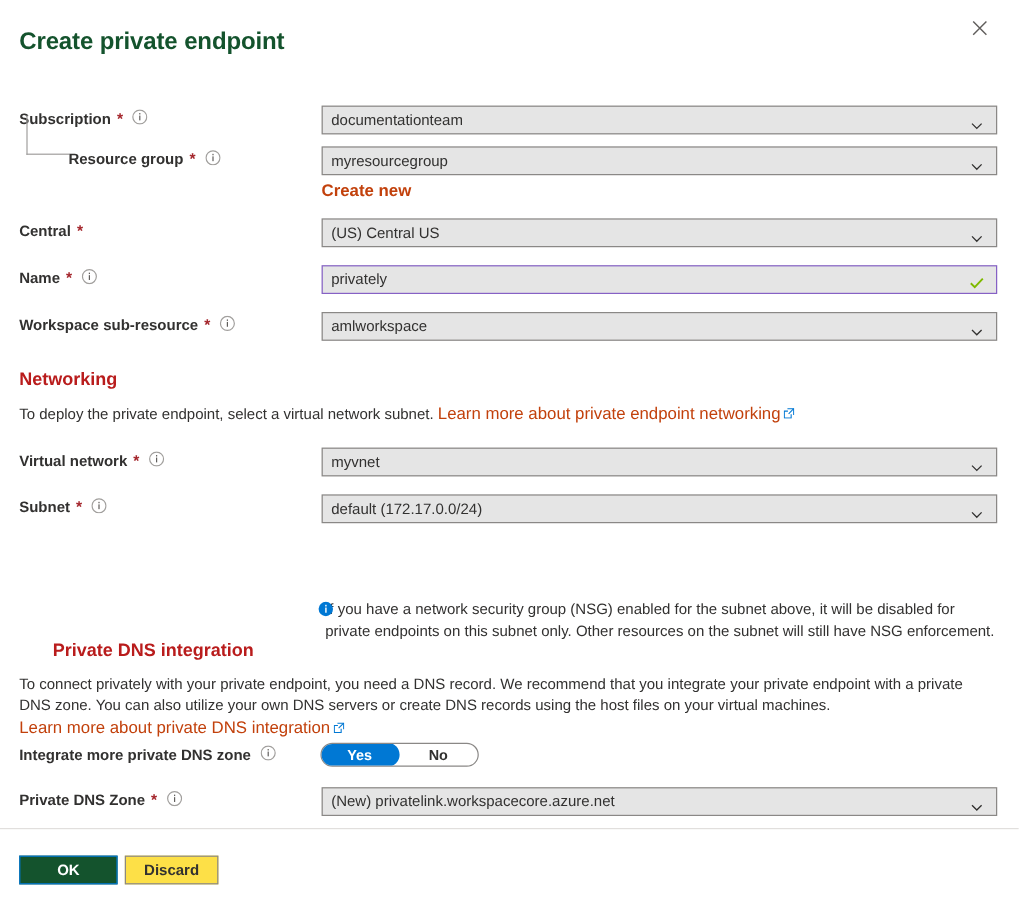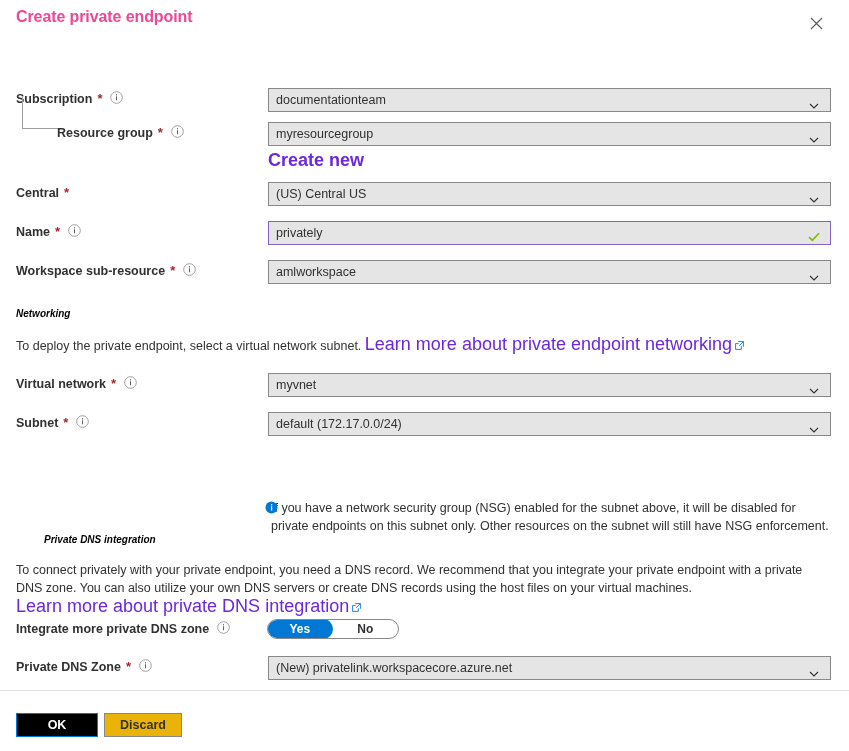--- a/index.html
+++ b/index.html
@@ -18,25 +18,25 @@
   }
 
   
   .blade-header {
     position: absolute;
     left: 0; top: 0;
     width: 849px; height: 58px;
   }
   .blade-title {
     position: absolute;
-    left: 16px; top: 8px;
-    font-size: 16px;
+    left: 16px; top: 24px;
+    font-size: 20px;
     font-weight: 600;
     letter-spacing: -0.1px;
-    color: #ec4899;
+    color: #14532d;
     white-space: nowrap;
   }
   .close-btn {
     position: absolute;
     left: 802px; top: 9px;
     width: 28px; height: 28px;
     display: flex;
     align-items: center;
     justify-content: center;
     background: none;
@@ -126,41 +126,40 @@
     position: absolute;
     width: 10px; height: 10px;
     pointer-events: none;
   }
   .checkmark {
     position: absolute;
     width: 12px; height: 12px;
     pointer-events: none;
   }
   .link {
-    color: #6d28d9;
-    font-size: 18px;
+    color: #c2410c;
+    font-size: 14px;
     text-decoration: none;
     cursor: pointer;
     white-space: nowrap;
   }
   .create-new {
     position: absolute;
     left: 268px;
     font-weight: 600;
   }
 
   
   .section-title {
     position: absolute;
     left: 16px;
-    font-size: 10px;
-    font-weight: 600;
-    color: #000000;
+    font-size: 15px;
+    font-weight: 600;
+    color: #b91c1c;
     white-space: nowrap;
-    font-style: italic;
   }
   .paragraph {
     position: absolute;
     left: 16px;
     width: 802px;
     font-size: 12.5px;
     line-height: 18px;
     color: #323130;
   }
 
@@ -246,28 +245,28 @@
     box-sizing: border-box;
     font-family: "Liberation Sans", sans-serif;
     font-size: 12.5px;
     font-weight: 600;
     cursor: pointer;
     padding: 0;
   }
   .btn-primary {
     left: 16px;
     width: 82px;
-    background: #000000;
+    background: #14532d;
     color: #ffffff;
     border: 1px solid #0078d4;
   }
   .btn-secondary {
     left: 104px;
     width: 78px;
-    background: #eab308;
+    background: #fde047;
     color: #323130;
     border: 1px solid #8a8886;
   }
 </style>
 </head>
 <body>
 
 <div class="blade-header">
   <div class="blade-title">Create private endpoint</div>
   <button class="close-btn" title="Close">

